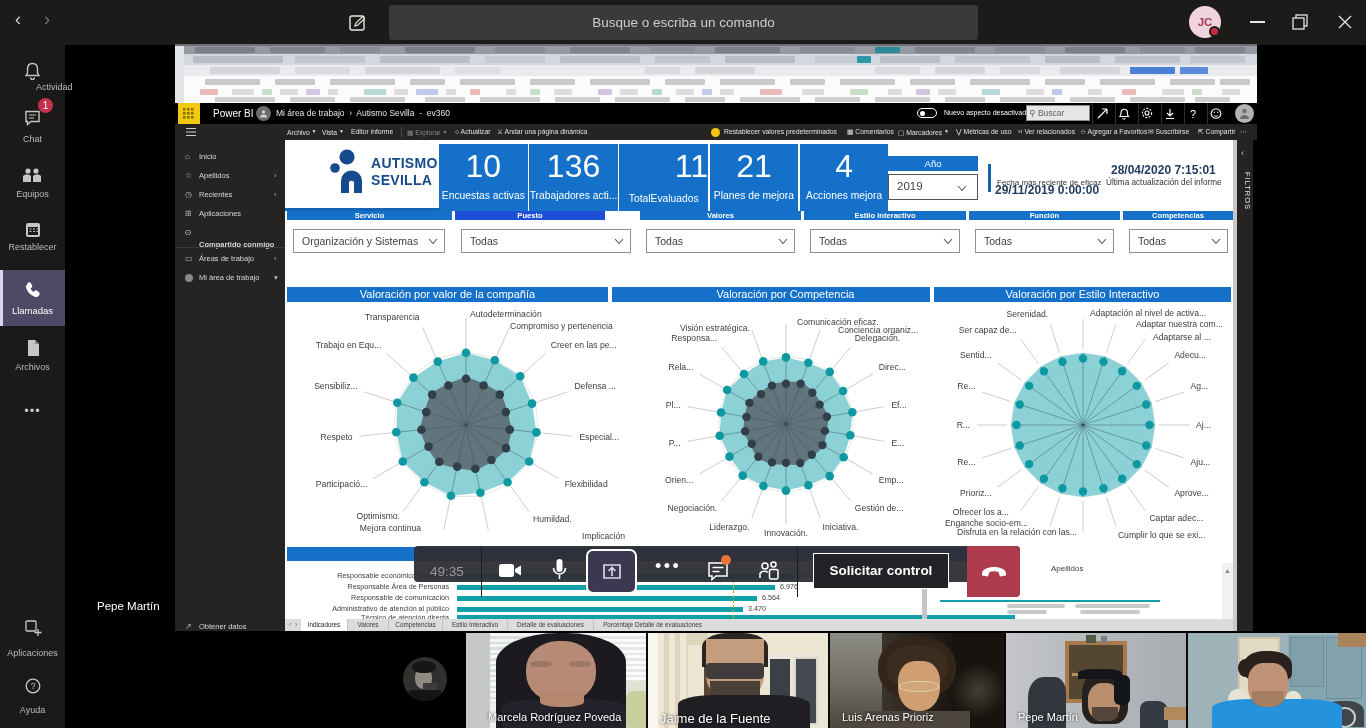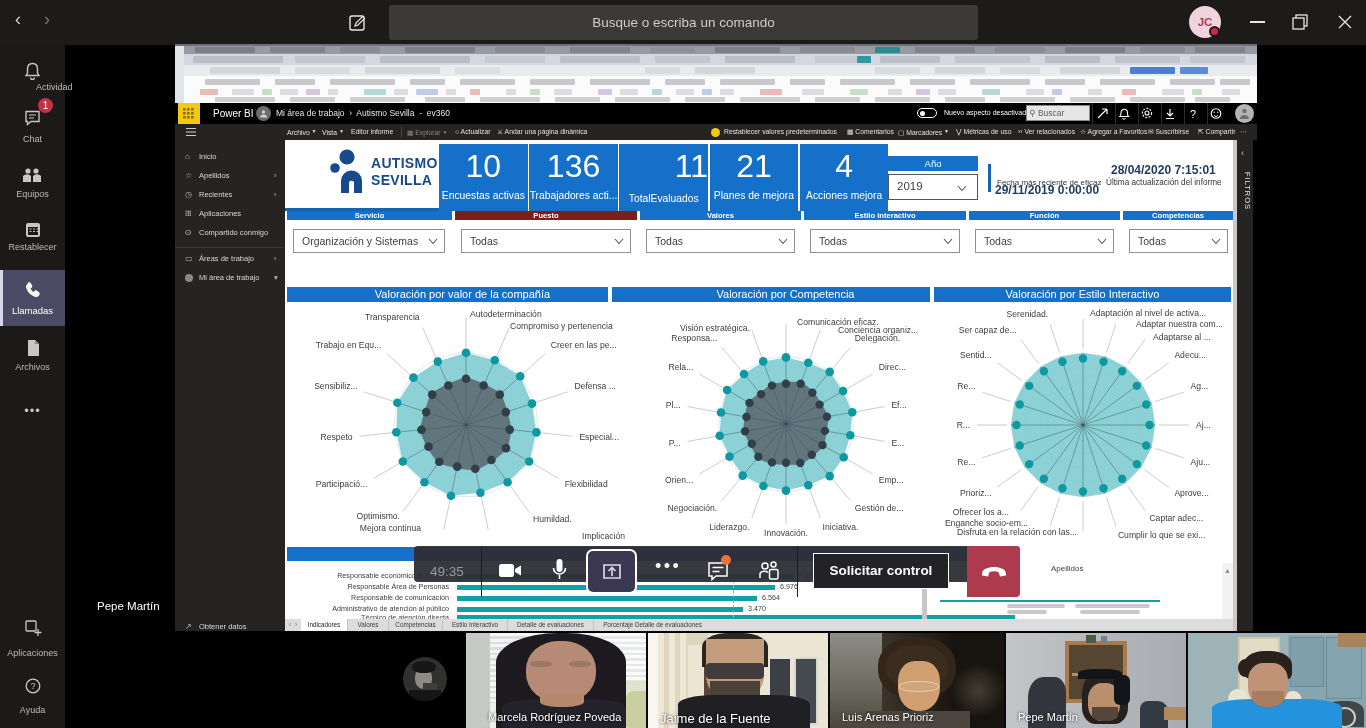--- a/index.html
+++ b/index.html
@@ -266,21 +266,21 @@
         <div class="abs" style="left:24px;top:12px;white-space:nowrap;">Inicio</div>
         <div class="abs" style="left:10px;top:31px;color:#b8b6b4;font-size:8px;">☆</div>
         <div class="abs" style="left:24px;top:31px;white-space:nowrap;">Apellidos</div>
         <div class="abs" style="left:99px;top:31px;color:#b8b6b4;">›</div>
         <div class="abs" style="left:10px;top:50px;color:#b8b6b4;font-size:8px;">◷</div>
         <div class="abs" style="left:24px;top:50px;white-space:nowrap;">Recientes</div>
         <div class="abs" style="left:99px;top:50px;color:#b8b6b4;">›</div>
         <div class="abs" style="left:10px;top:69px;color:#b8b6b4;font-size:8px;">⊞</div>
         <div class="abs" style="left:24px;top:69px;white-space:nowrap;">Aplicaciones</div>
         <div class="abs" style="left:10px;top:88px;color:#b8b6b4;font-size:8px;">ʘ</div>
-        <div class="abs" style="left:24px;top:88px;white-space:nowrap;">Compartido conmigo</div>
+        <div class="abs" style="left:24px;top:100px;white-space:nowrap;font-weight:bold;">Compartido conmigo</div>
         <div class="abs" style="left:10px;top:114px;color:#b8b6b4;font-size:8px;">▭</div>
         <div class="abs" style="left:24px;top:114px;white-space:nowrap;">Áreas de trabajo</div>
         <div class="abs" style="left:99px;top:114px;color:#b8b6b4;">›</div>
         <div class="abs" style="left:10px;top:133px;color:#b8b6b4;font-size:8px;"></div>
         <div class="abs" style="left:24px;top:133px;white-space:nowrap;">Mi área de trabajo</div>
         <div class="abs" style="left:99px;top:133px;color:#b8b6b4;">▾</div>
         <div class="abs" style="left:0;top:107px;width:110px;height:1px;background:#3a3938;"></div>
         <div class="abs" style="left:10px;top:134px;width:8px;height:8px;border-radius:50%;background:#8a8886;"></div>
         <div class="abs" style="left:10px;top:482px;color:#b8b6b4;font-size:8px;">↗</div>
         <div class="abs" style="left:24px;top:482px;">Obtener datos</div>
@@ -317,21 +317,21 @@
         <div class="abs" style="left:603px;top:34px;width:90px;height:26px;background:#fff;border:1.5px solid #555;color:#404040;font-size:11.5px;line-height:23px;padding-left:8px;">2019</div>
         <svg class="abs" style="left:672px;top:45px;" width="10" height="7" viewBox="0 0 10 7">
           <path d="M1 1 L5 5.5 L9 1" fill="none" stroke="#555" stroke-width="1.1"></path>
         </svg>
         <div class="abs" style="left:703px;top:24px;width:3px;height:28px;background:#1464b4;"></div>
         <div class="abs" style="left:710px;top:23px;color:#1f3a5f;font-size:12px;font-weight:bold;margin-top:20px;">29/11/2019 0:00:00</div>
         <div class="abs" style="left:712px;top:38px;color:#333;font-size:8px;">Fecha más reciente de eficaz</div>
         <div class="abs" style="left:826px;top:23px;color:#1f3a5f;font-size:12px;font-weight:bold;">28/04/2020 7:15:01</div>
         <div class="abs" style="left:821px;top:38px;color:#333;font-size:8.2px;white-space:nowrap;">Última actualización del informe</div>
         <div class="abs" style="left:2px;top:71px;width:165px;height:8.5px;background:#1470c8;color:#fff;font-size:7.6px;font-weight:bold;text-align:center;line-height:9px;">Servicio</div>
-        <div class="abs" style="left:170px;top:71px;width:182px;height:8.5px;background:#7f1d1d;color:#fff;font-size:7.6px;font-weight:bold;text-align:center;line-height:9px;">Puesto</div>
+        <div class="abs" style="left:170px;top:71px;width:150px;height:8.5px;background:#1d4ed8;color:#fff;font-size:7.6px;font-weight:bold;text-align:center;line-height:9px;">Puesto</div>
         <div class="abs" style="left:355px;top:71px;width:161px;height:8.5px;background:#1470c8;color:#fff;font-size:7.6px;font-weight:bold;text-align:center;line-height:9px;">Valores</div>
         <div class="abs" style="left:519px;top:71px;width:162px;height:8.5px;background:#1470c8;color:#fff;font-size:7.6px;font-weight:bold;text-align:center;line-height:9px;">Estilo interactivo</div>
         <div class="abs" style="left:684px;top:71px;width:151px;height:8.5px;background:#1470c8;color:#fff;font-size:7.6px;font-weight:bold;text-align:center;line-height:9px;">Función</div>
         <div class="abs" style="left:838px;top:71px;width:110px;height:8.5px;background:#1470c8;color:#fff;font-size:7.6px;font-weight:bold;text-align:center;line-height:9px;">Competencias</div>
         <div class="abs" style="left:8px;top:89px;width:152px;height:24px;background:#fff;border:1px solid #8f8f8f;color:#404040;font-size:10.5px;line-height:22px;padding-left:8px;white-space:nowrap;">Organización y Sistemas</div>
         <svg class="abs" style="left:143px;top:98px;" width="10" height="7" viewBox="0 0 10 7">
           <path d="M1 1 L5 5.5 L9 1" fill="none" stroke="#555" stroke-width="1.1"></path>
         </svg>
         <div class="abs" style="left:176px;top:89px;width:170px;height:24px;background:#fff;border:1px solid #8f8f8f;color:#404040;font-size:10.5px;line-height:22px;padding-left:8px;white-space:nowrap;">Todas</div>
         <svg class="abs" style="left:329px;top:98px;" width="10" height="7" viewBox="0 0 10 7">
@@ -347,21 +347,21 @@
         </svg>
         <div class="abs" style="left:690px;top:89px;width:139px;height:24px;background:#fff;border:1px solid #8f8f8f;color:#404040;font-size:10.5px;line-height:22px;padding-left:8px;white-space:nowrap;">Todas</div>
         <svg class="abs" style="left:812px;top:98px;" width="10" height="7" viewBox="0 0 10 7">
           <path d="M1 1 L5 5.5 L9 1" fill="none" stroke="#555" stroke-width="1.1"></path>
         </svg>
         <div class="abs" style="left:844px;top:89px;width:99px;height:24px;background:#fff;border:1px solid #8f8f8f;color:#404040;font-size:10.5px;line-height:22px;padding-left:8px;white-space:nowrap;">Todas</div>
         <svg class="abs" style="left:926px;top:98px;" width="10" height="7" viewBox="0 0 10 7">
           <path d="M1 1 L5 5.5 L9 1" fill="none" stroke="#555" stroke-width="1.1"></path>
         </svg>
         <div class="abs" style="left:2px;top:147px;width:321px;height:15px;background:#1470c8;"></div>
-        <div class="abs" style="left:2px;top:147px;width:321px;text-align:center;color:#fff;font-size:11px;line-height:15px;margin-left:15px;">Valoración por valor de la compañía</div>
+        <div class="abs" style="left:2px;top:147px;width:321px;text-align:center;color:#fff;font-size:11px;line-height:15px;">Valoración por valor de la compañía</div>
         <div class="abs" style="left:327px;top:147px;width:318px;height:15px;background:#1470c8;"></div>
         <div class="abs" style="left:340px;top:147px;width:321px;text-align:center;color:#fff;font-size:11px;line-height:15px;">Valoración por Competencia</div>
         <div class="abs" style="left:649px;top:147px;width:297px;height:15px;background:#1470c8;"></div>
         <div class="abs" style="left:649px;top:147px;width:297px;text-align:center;color:#fff;font-size:11px;line-height:15px;">Valoración por Estilo Interactivo</div>
         <div class="abs" style="left:2px;top:407px;width:723px;height:14px;background:#1470c8;"></div>
         <div class="abs" style="left:0px;top:431.0px;width:164px;text-align:right;color:#3d3d3d;font-size:7.2px;white-space:nowrap;overflow:hidden;">Responsable económico financiero</div>
         <div class="abs" style="left:172px;top:433.5px;width:336px;height:5px;background:#11a0a8;"></div>
         <div class="abs" style="left:513px;top:431.0px;color:#3d3d3d;font-size:7.2px;">7,016</div>
         <div class="abs" style="left:0px;top:442.0px;width:164px;text-align:right;color:#3d3d3d;font-size:7.2px;white-space:nowrap;overflow:hidden;">Responsable Área de Personas</div>
         <div class="abs" style="left:172px;top:444.5px;width:318px;height:5px;background:#11a0a8;"></div>

